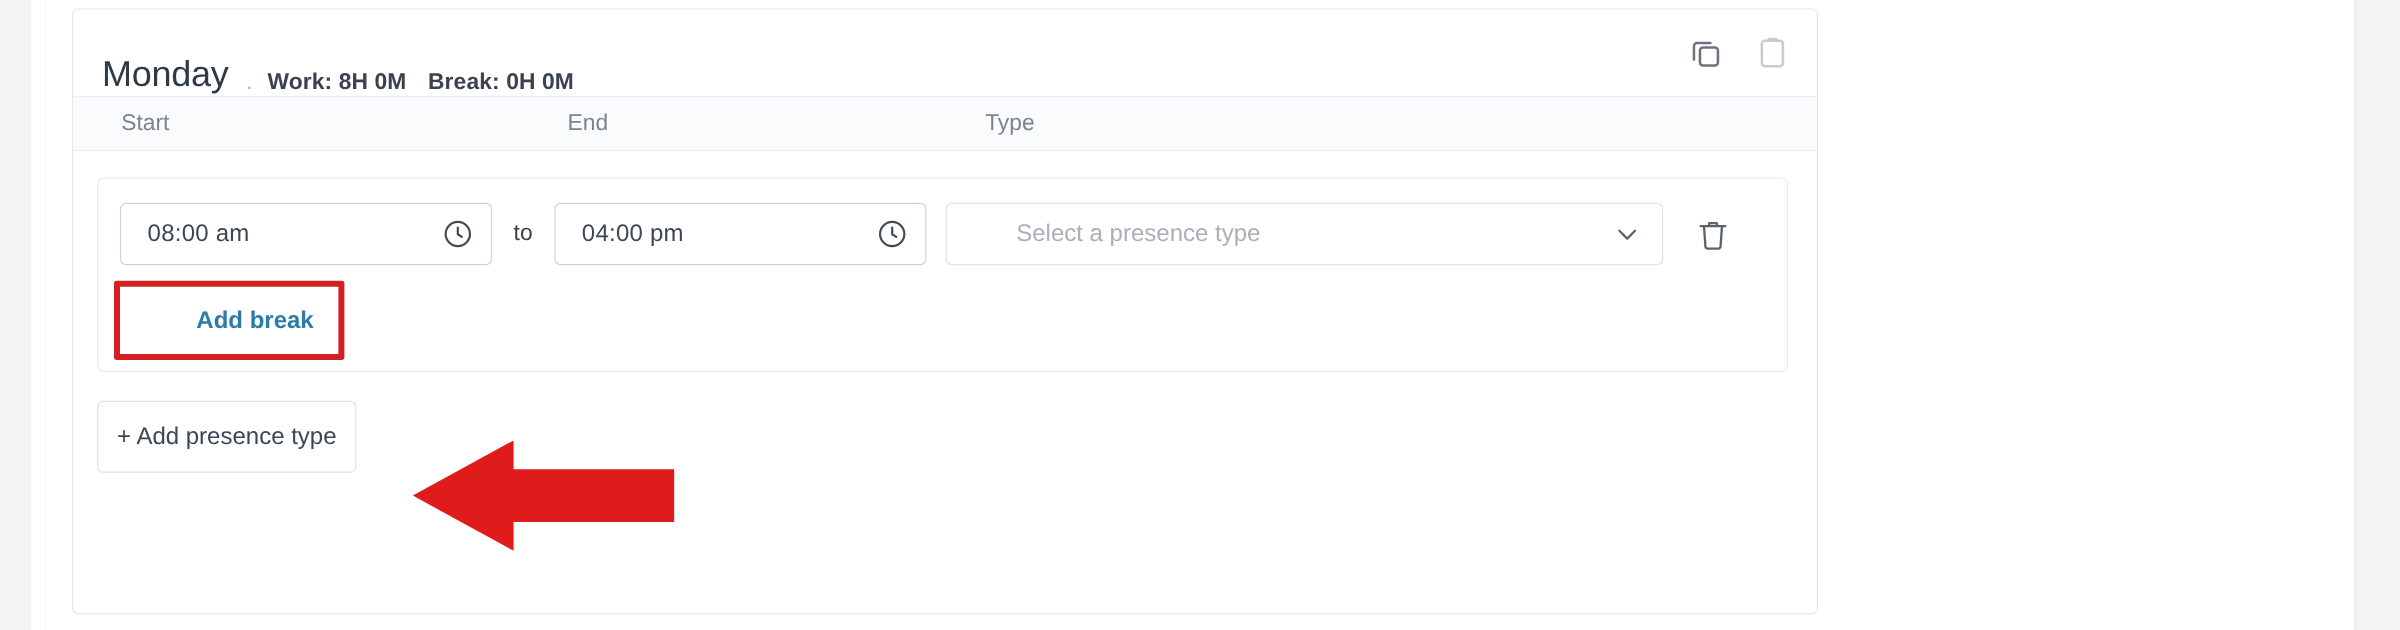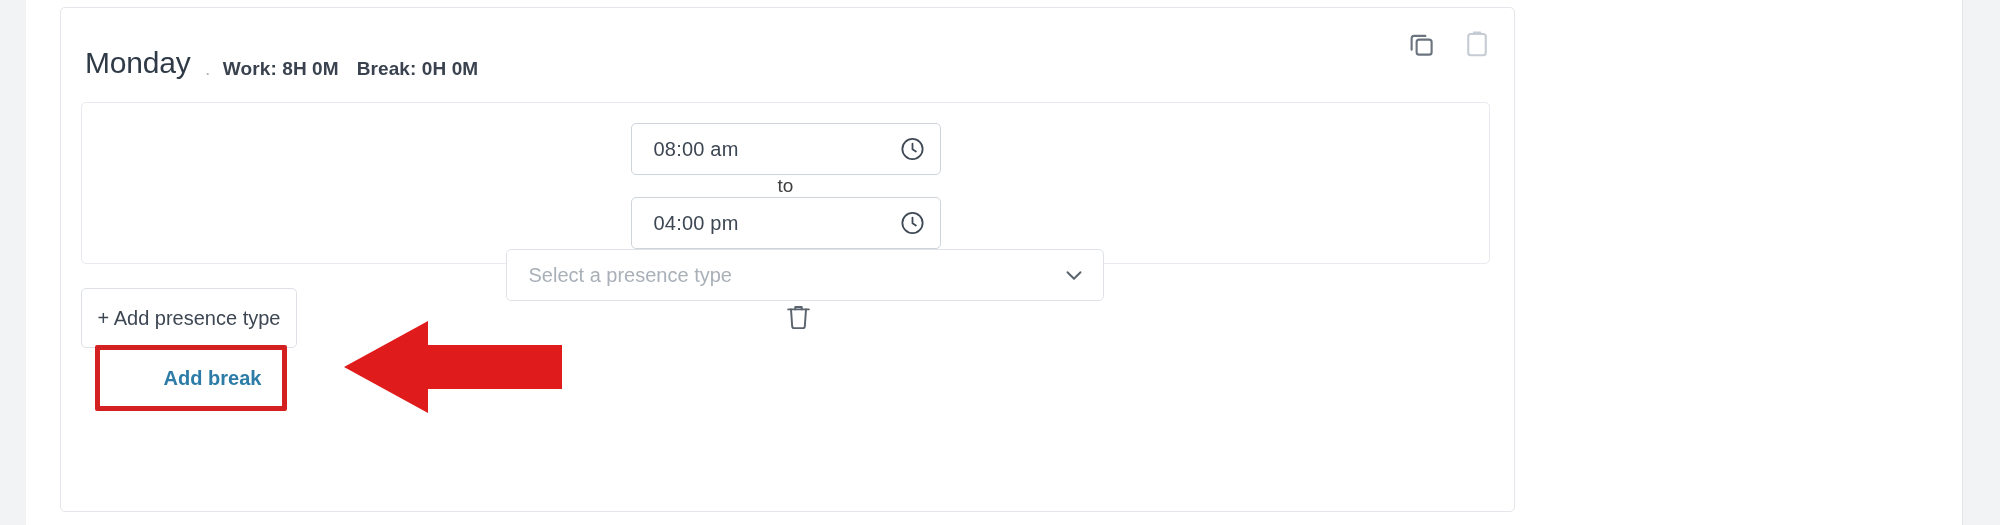--- a/index.html
+++ b/index.html
@@ -123,21 +123,20 @@
     border: 1px solid #e7eaee;
     border-radius: 5px;
     padding: 20px 18px 22px 18px;
     position: relative;
     height: 162px;
   }
 
   .time-row {
     display: flex;
     align-items: center;
-    flex-direction: column;
   }
 
   .time-field {
     position: relative;
     width: 310px;
     height: 52px;
     border: 1px solid #ced4da;
     border-radius: 5px;
     background: #ffffff;
     display: flex;
@@ -159,29 +158,30 @@
   .clock-icon svg { display: block; }
 
   .to-label {
     font-size: 19px;
     color: #404040;
     margin: 0 18px;
   }
 
   .type-select {
     position: relative;
-    margin-left: 38px;
+    margin-left: 16px;
     width: 598px;
     height: 52px;
     border: 1px solid #dfe3e8;
     border-radius: 5px;
     background: #ffffff;
     display: flex;
     align-items: center;
     cursor: pointer;
+    padding-left: 36px;
   }
   .type-select .placeholder {
     padding-left: 22px;
     font-size: 20px;
     color: #a9b0b8;
   }
   .chevron {
     position: absolute;
     right: 16px;
     top: 50%;
@@ -283,20 +283,25 @@
       </span>
       <span class="hdr-icon">
         <svg width="30" height="30" viewBox="0 0 24 24" fill="none" stroke="#c6ccd3" stroke-width="1.7" stroke-linecap="round" stroke-linejoin="round">
           <rect x="5" y="4" width="14" height="17" rx="2"></rect>
           <path d="M9.5 4V2.8h5V4"></path>
         </svg>
       </span>
     </div>
   </div>
 
+  <div class="col-head">
+    <span class="col-start">Start</span>
+    <span class="col-end">End</span>
+    <span class="col-type">Type</span>
+  </div>
 
   <div class="card-body">
 
     <div class="presence-block">
 
       <div class="time-row">
 
         <div class="time-field">
           <span class="time-value">08:00 am</span>
           <span class="clock-icon">

